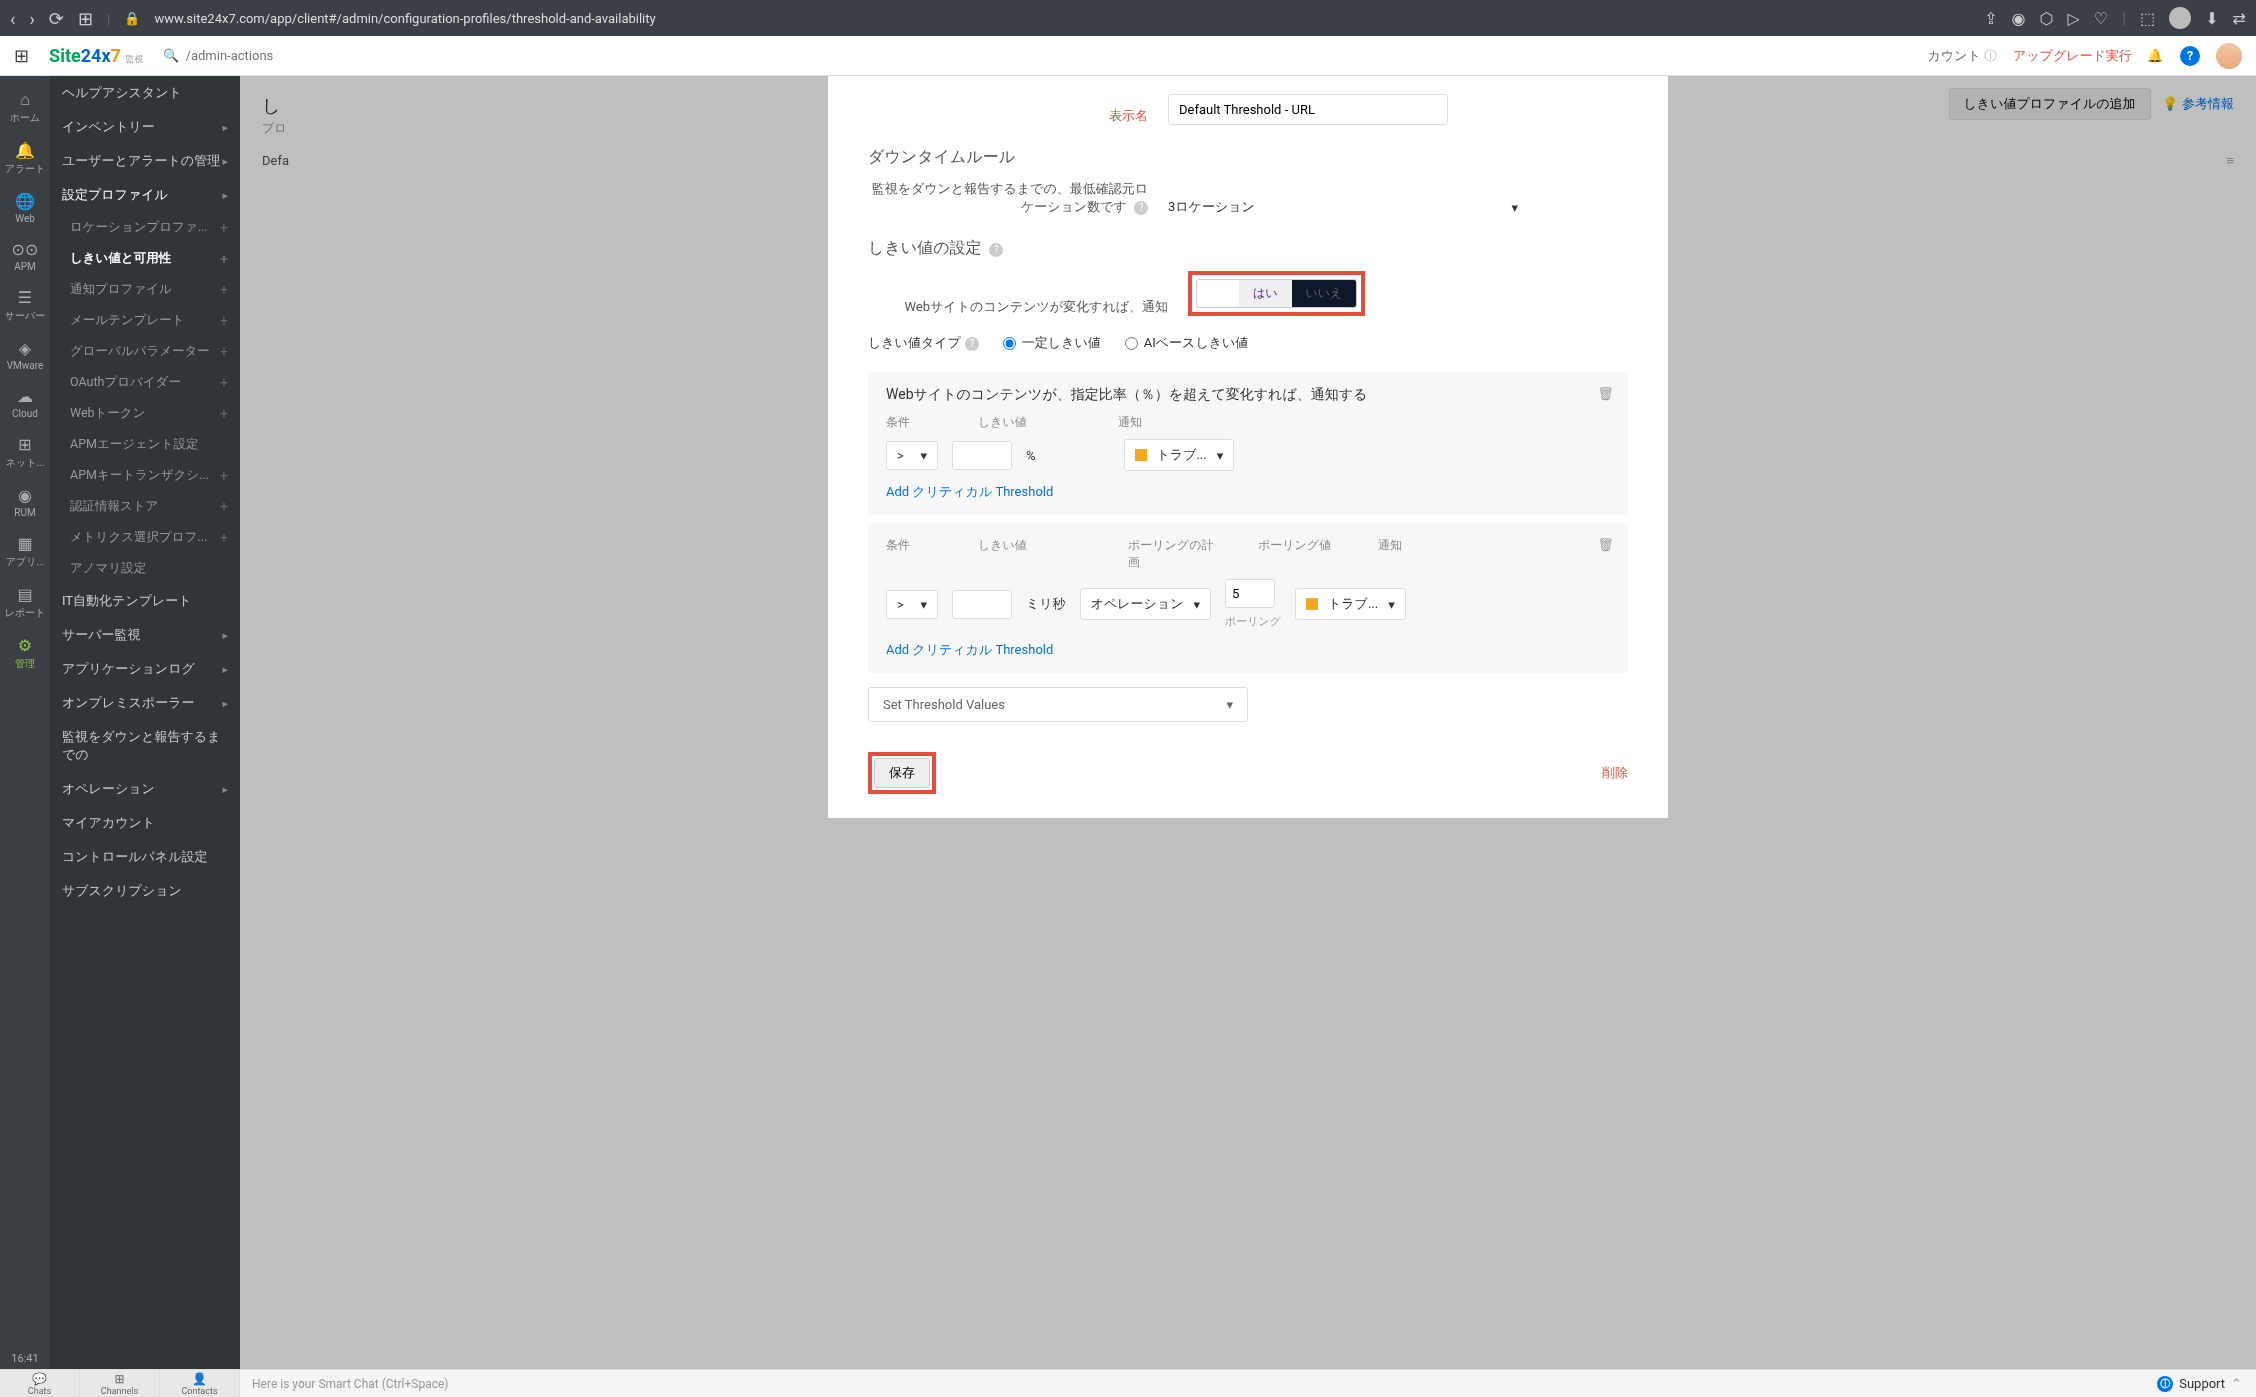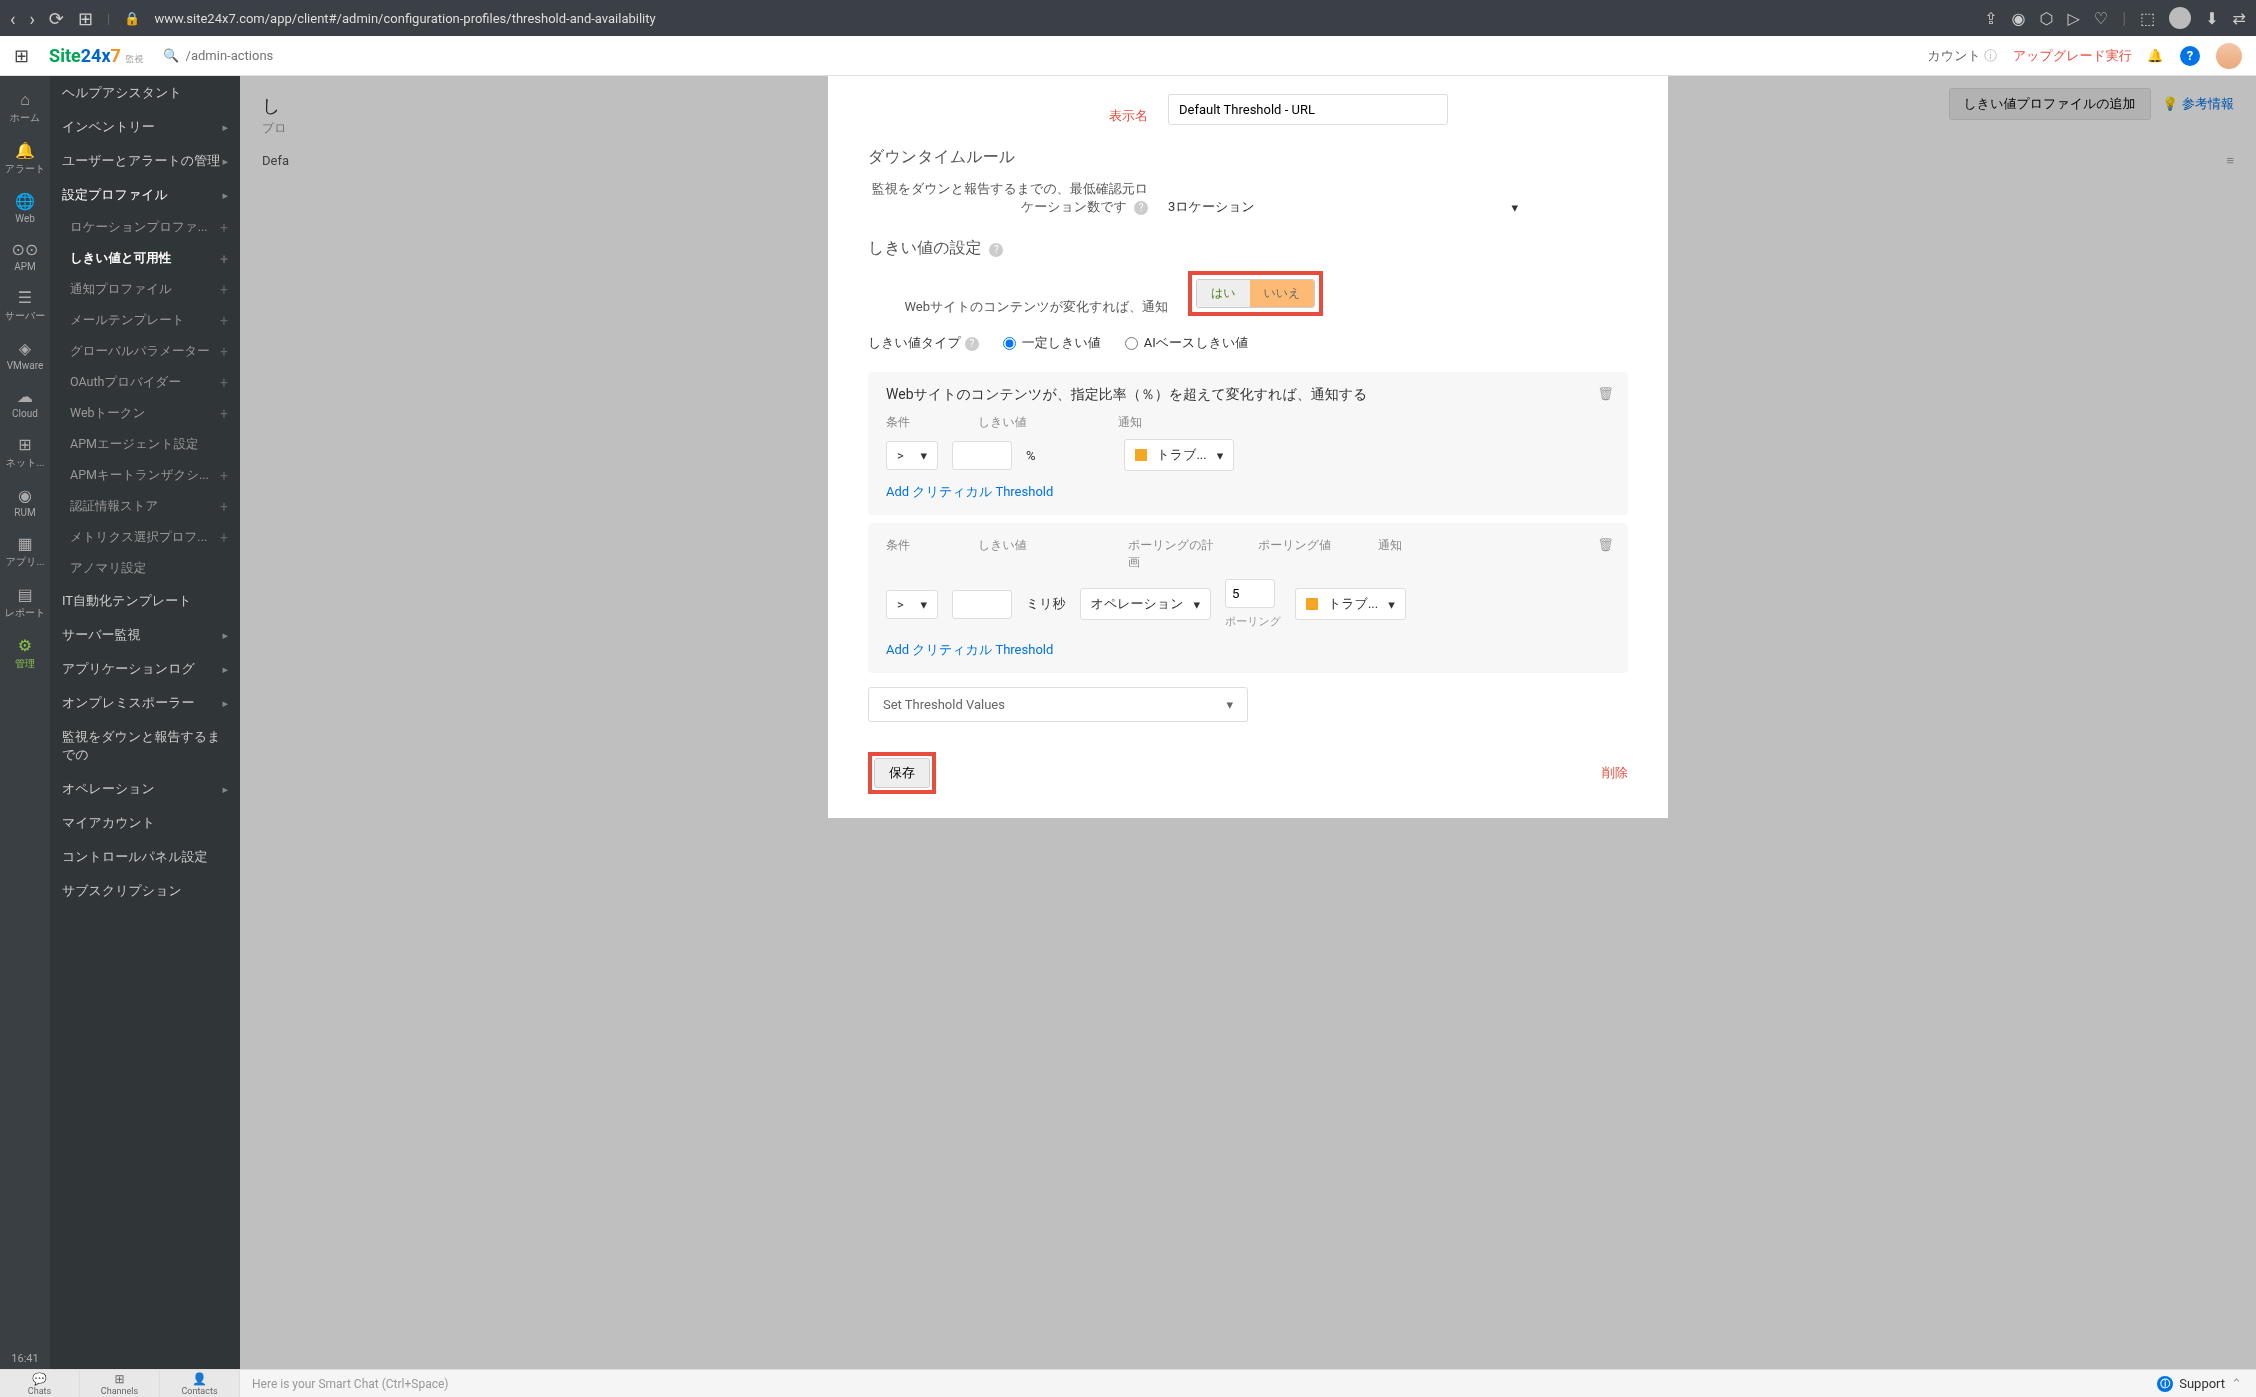--- a/index.html
+++ b/index.html
@@ -64,22 +64,22 @@
 .form-row { display: flex; align-items: flex-end; padding: 6px 40px; gap: 20px; }
 .form-label { width: 280px; text-align: right; font-size: 13px; color: #555; }
 .form-label.red { color: #e74c3c; }
 .form-input { flex: 0 0 280px; }
 .form-input input, .form-input .select { width: 100%; border: 1px solid #ddd; padding: 7px 10px; border-radius: 3px; font-size: 13px; }
 .select { display: flex; justify-content: space-between; align-items: center; cursor: pointer; background: #fff; width: 350px; }
 .section-title { font-size: 16px; color: #555; padding: 16px 40px 6px; }
 .help-ico { display: inline-block; width: 14px; height: 14px; border-radius: 50%; background: #ccc; color: #fff; font-size: 10px; text-align: center; line-height: 14px; margin-left: 4px; }
 
 .toggle-group { display: flex; border: 1px solid #ccc; border-radius: 3px; overflow: hidden; }
-.toggle-group button { border: none; padding: 5px 14px; font-size: 12px; background: #fdba74; cursor: pointer; color: #666; }
-.toggle-group button.active { background: #eee; color: #4d7c0f; }
+.toggle-group button { border: none; padding: 5px 14px; font-size: 12px; background: #0f172a; cursor: pointer; color: #666; }
+.toggle-group button.active { background: #eee; color: #4c1d95; margin-left: 42px; }
 .hl-red { border: 4px solid #e74c3c; padding: 4px; display: inline-block; }
 
 .radio-row { display: flex; gap: 24px; align-items: center; padding: 12px 40px; }
 .radio-row label { display: flex; align-items: center; gap: 6px; font-size: 13px; color: #333; }
 
 .threshold-box { margin: 8px 40px; background: #f7f7f7; border-radius: 4px; padding: 14px 18px; position: relative; }
 .threshold-box .del { position: absolute; right: 14px; top: 14px; color: #999; cursor: pointer; }
 .th-title { font-size: 14px; color: #333; margin-bottom: 10px; }
 .th-cols { display: flex; gap: 40px; font-size: 12px; color: #888; margin-bottom: 8px; }
 .th-inputs { display: flex; gap: 14px; align-items: center; }

